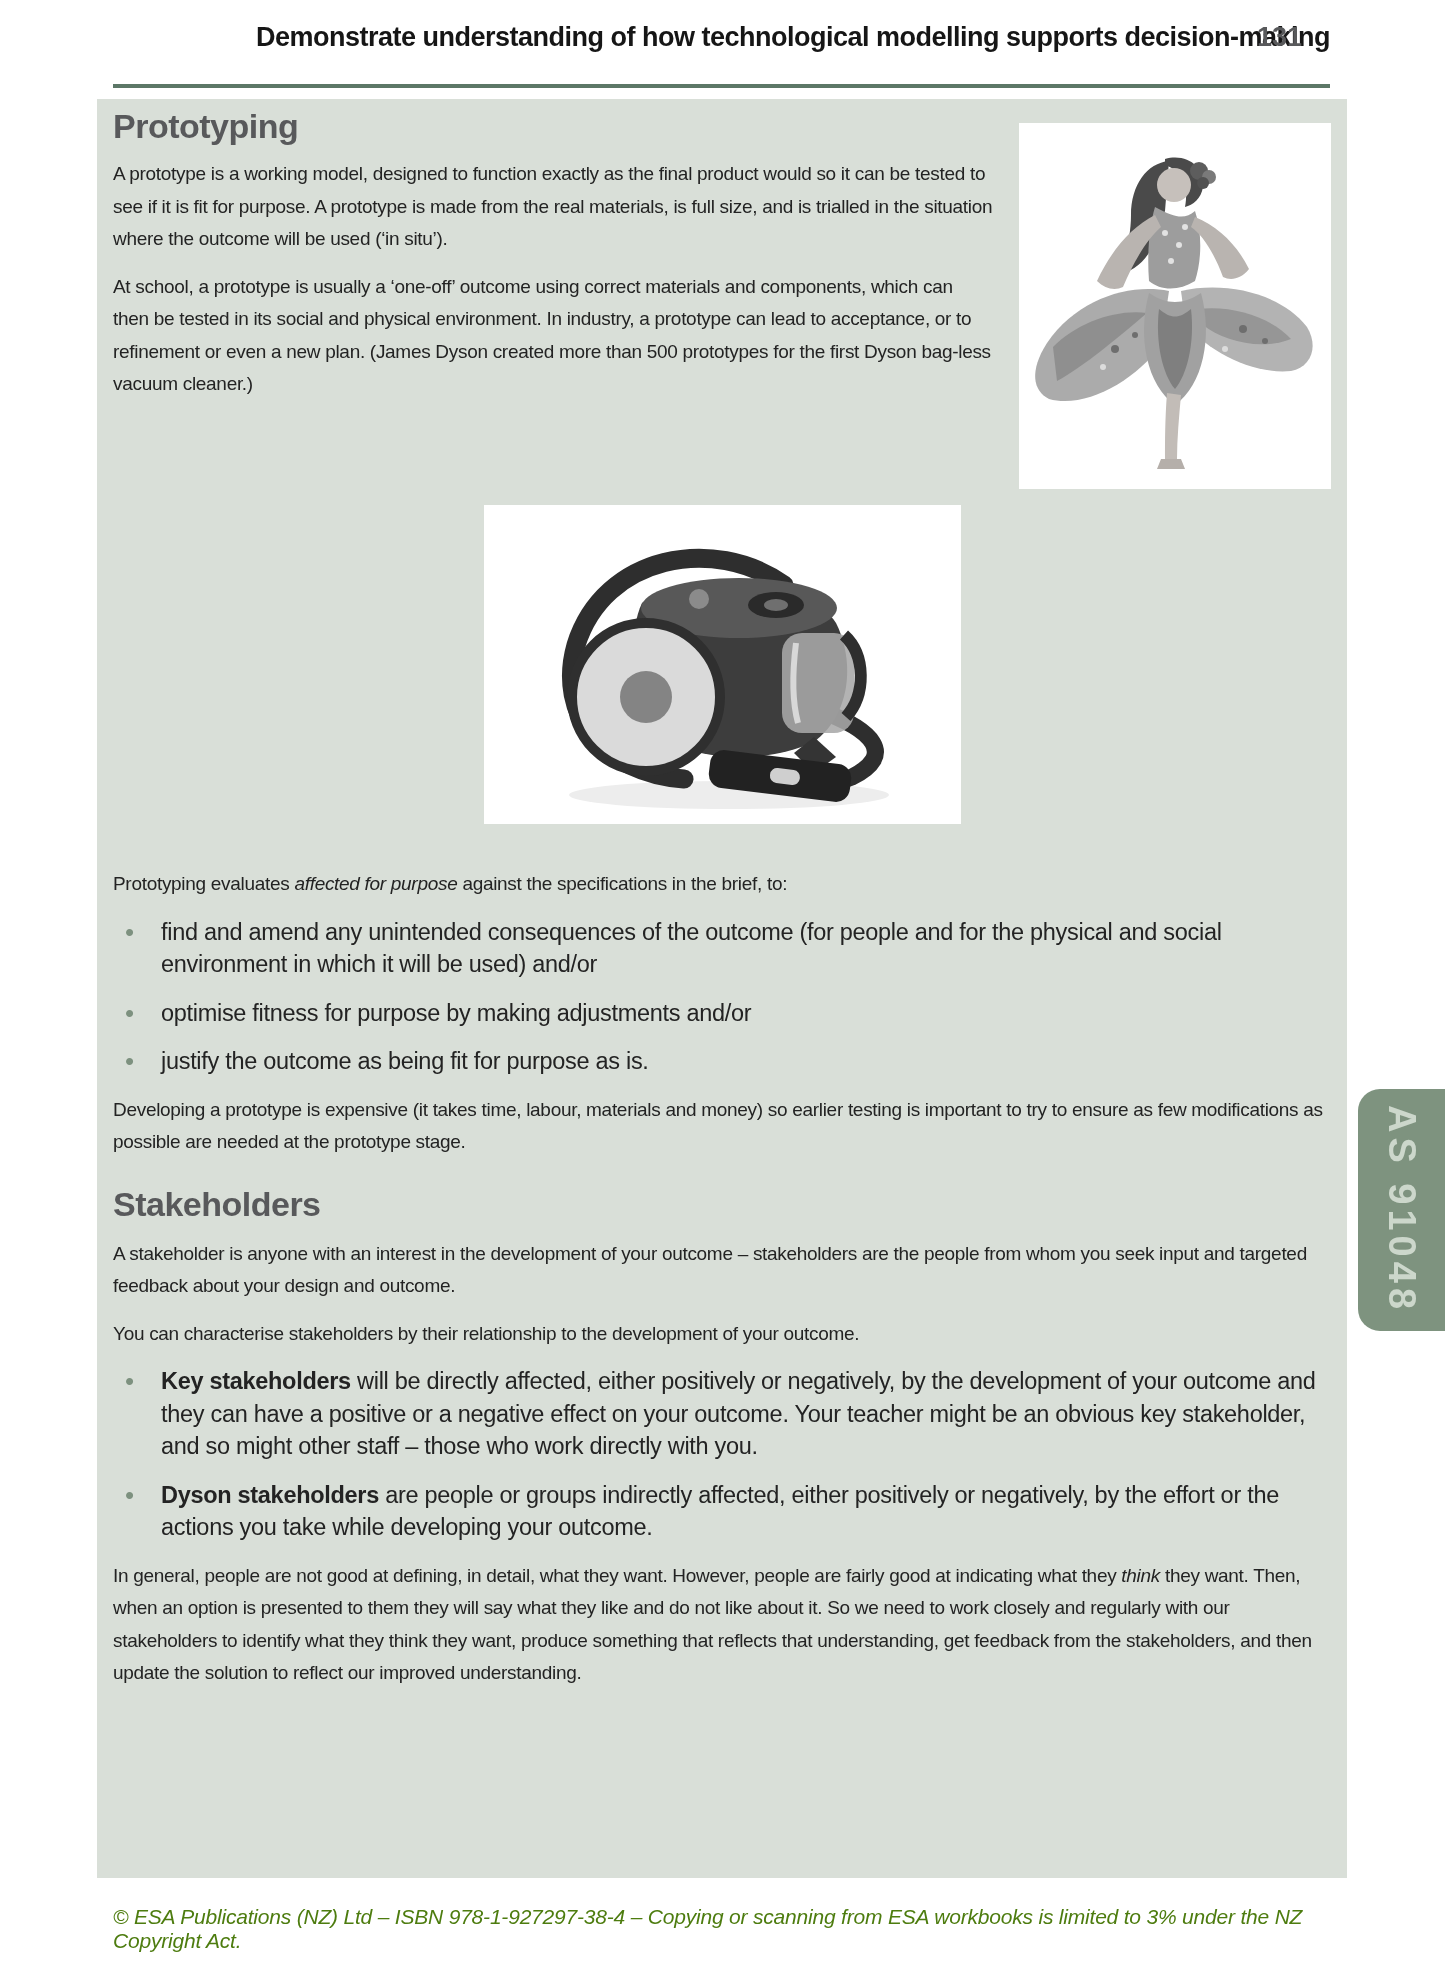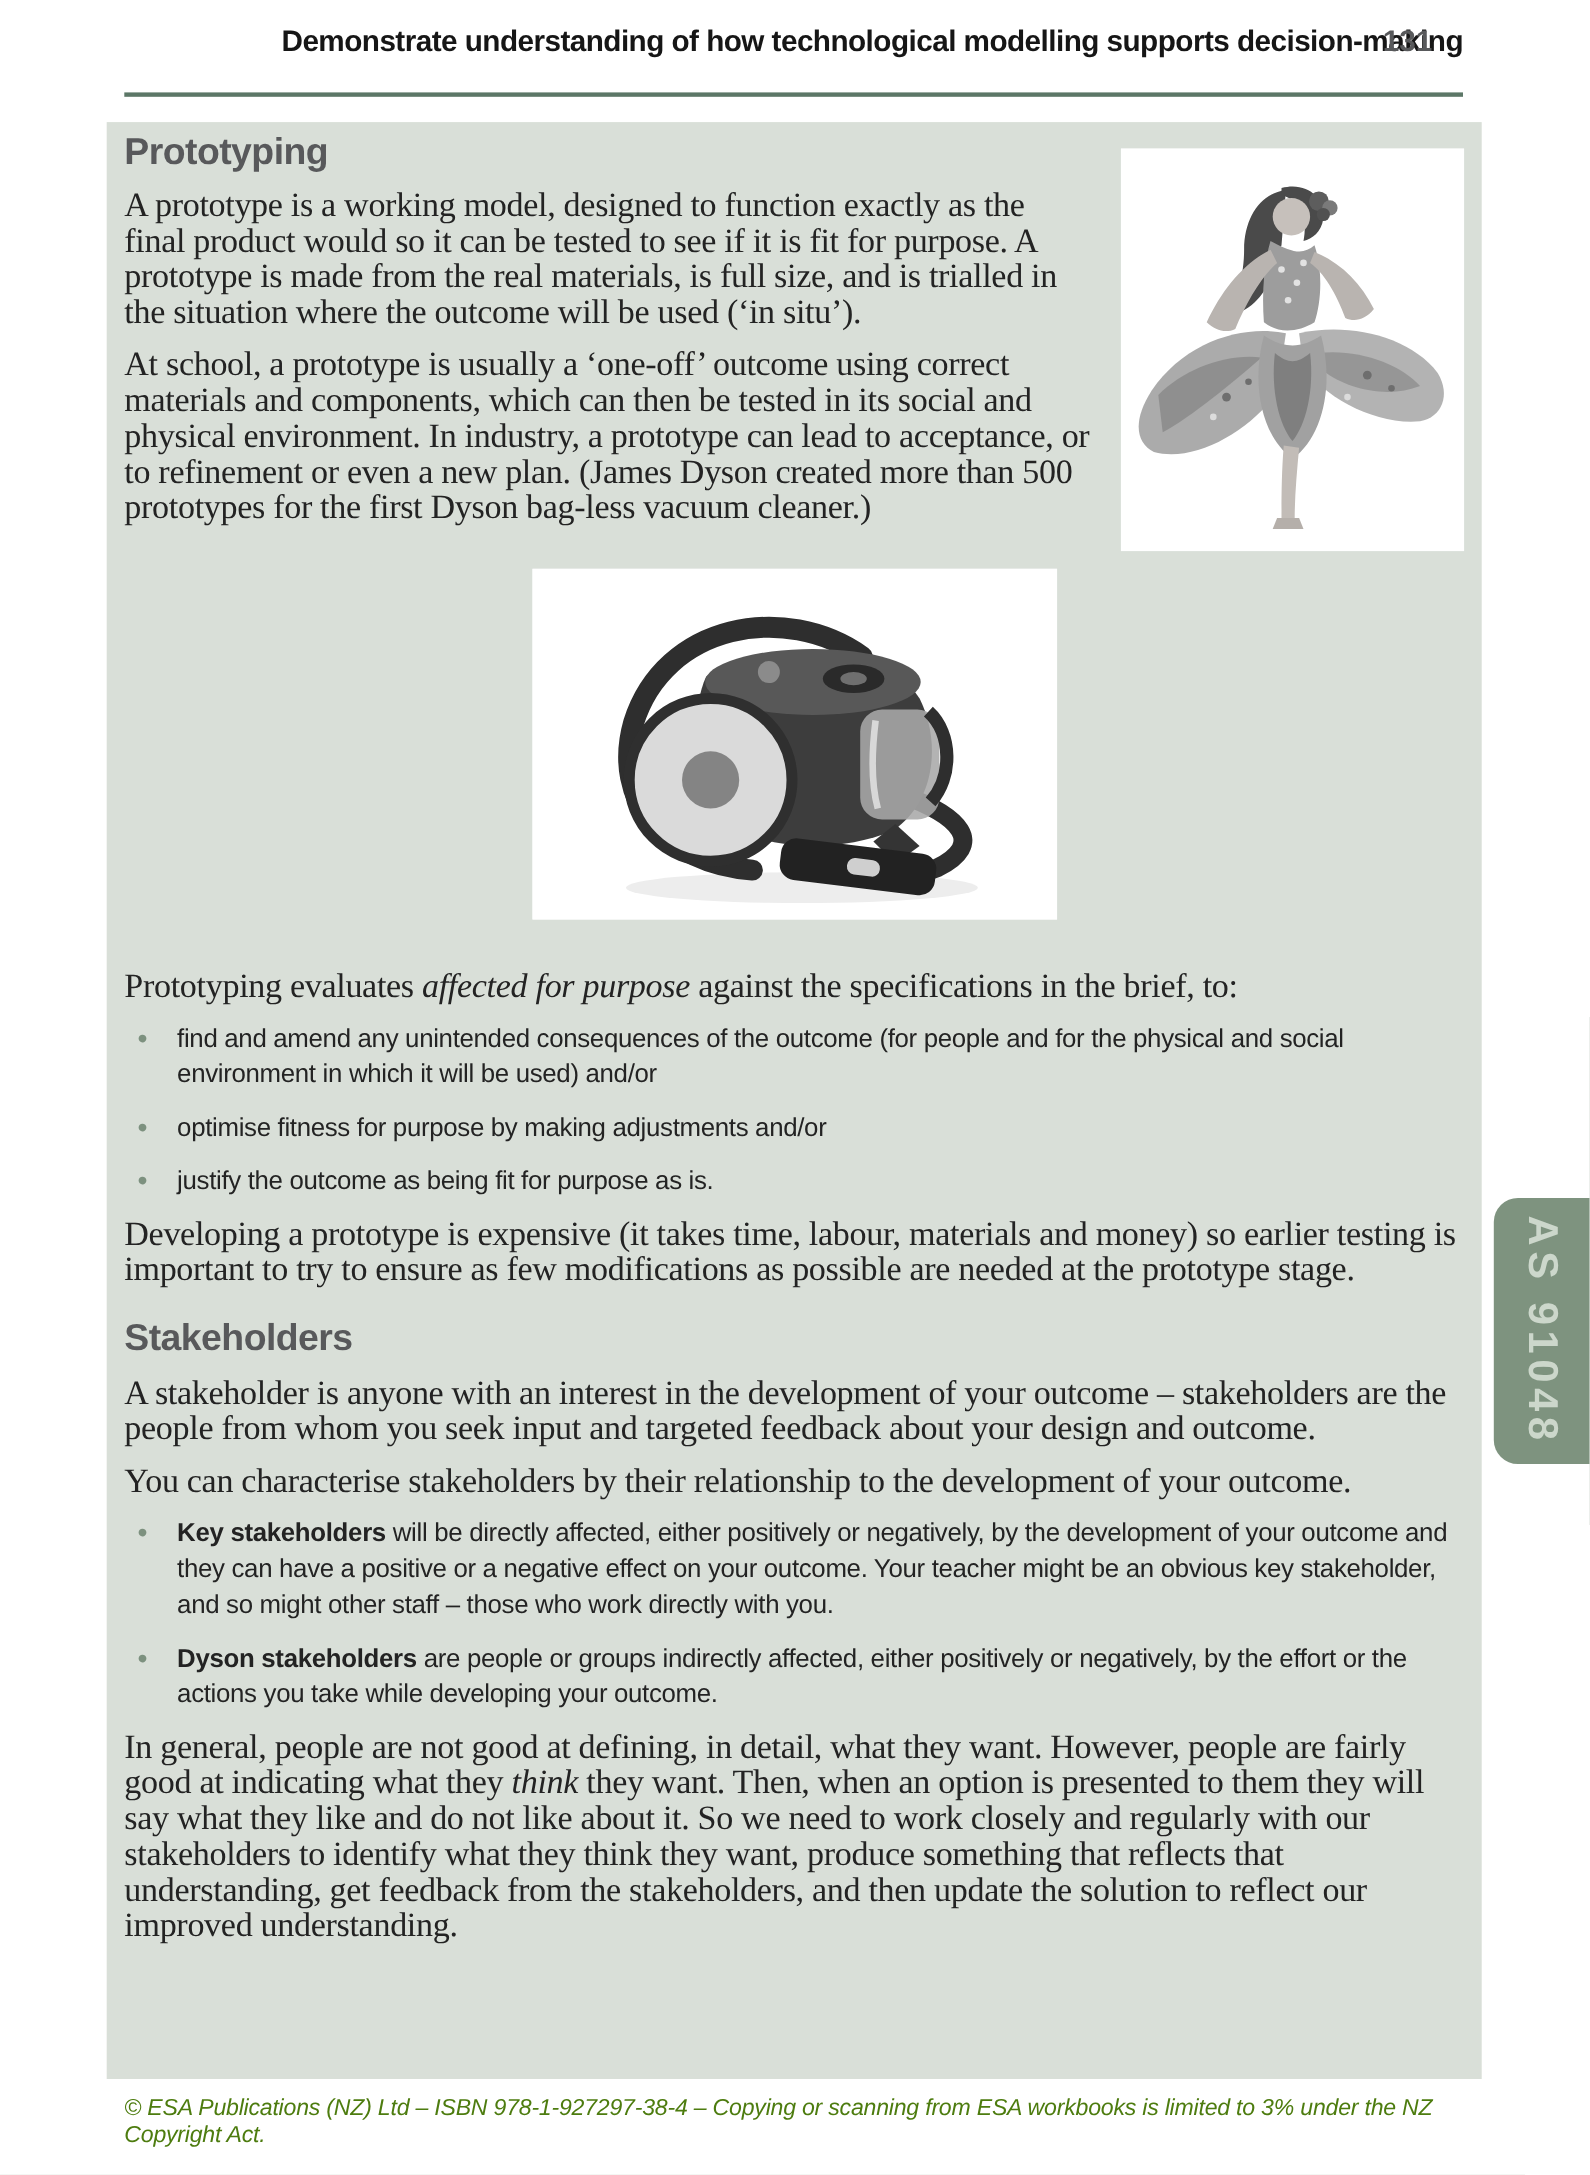--- a/index.html
+++ b/index.html
@@ -23,31 +23,30 @@
     position:absolute; right:28px; top:0;
     font-size:27px; font-weight:bold; color:#58595b;
   }
   .header-rule {
     position:absolute; left:113px; top:84px; width:1217px; height:4px;
     background:#5c7767;
   }
 
   
   .content-panel {
-    position:absolute; left:97px; top:111px; width:1250px; height:1779px;
+    position:absolute; left:97px; top:99px; width:1250px; height:1779px;
     background:#d9dfd8;
     box-sizing:border-box;
     padding:4px 16px 0 16px;
     overflow:hidden;
     color:#232323;
   }
   .content-panel p {
-    font-size:31px; line-height:32.5px; letter-spacing:-0.3px;
+    font-size:19px; line-height:32.5px; letter-spacing:-0.3px;
     margin:0 0 15px 0;
-    font-family:Liberation Serif, serif;
   }
   h1.section-heading, h2.section-heading {
     font-size:34px; font-weight:bold; color:#58595b;
     letter-spacing:-0.5px; margin:4px 0 12px 0;
   }
   h2.section-heading { margin:26px 0 14px 0; }
 
   .photo-frame { background:#ffffff; }
   .dancer-frame {
     float:right; width:312px; height:366px;

